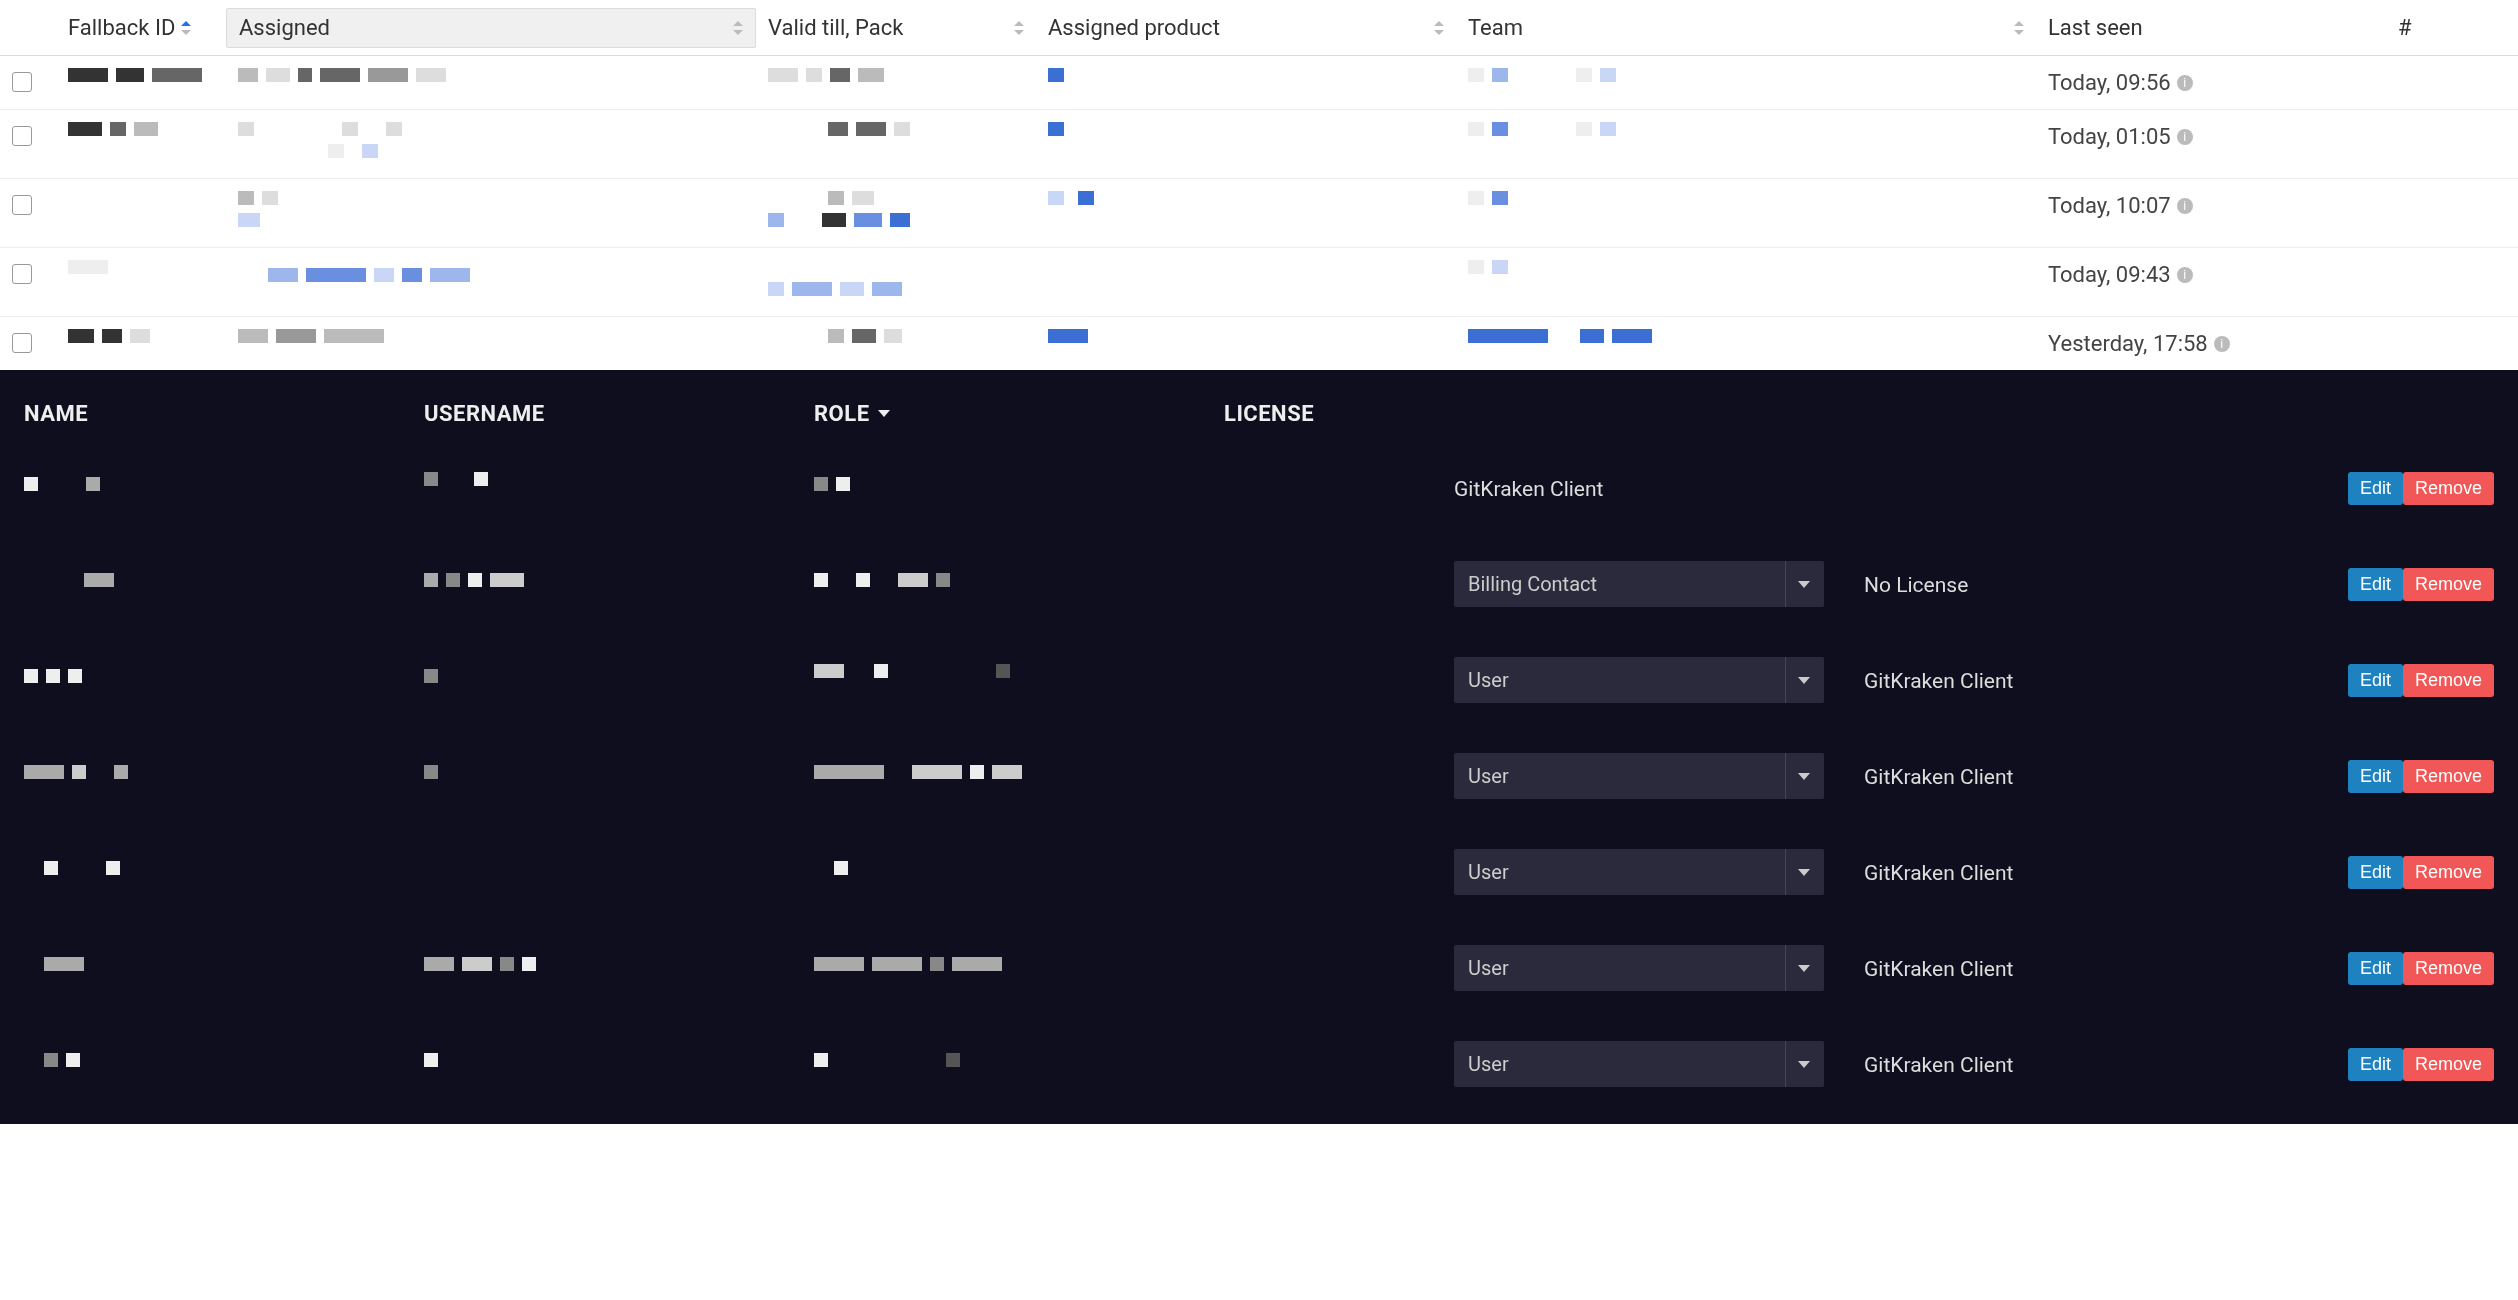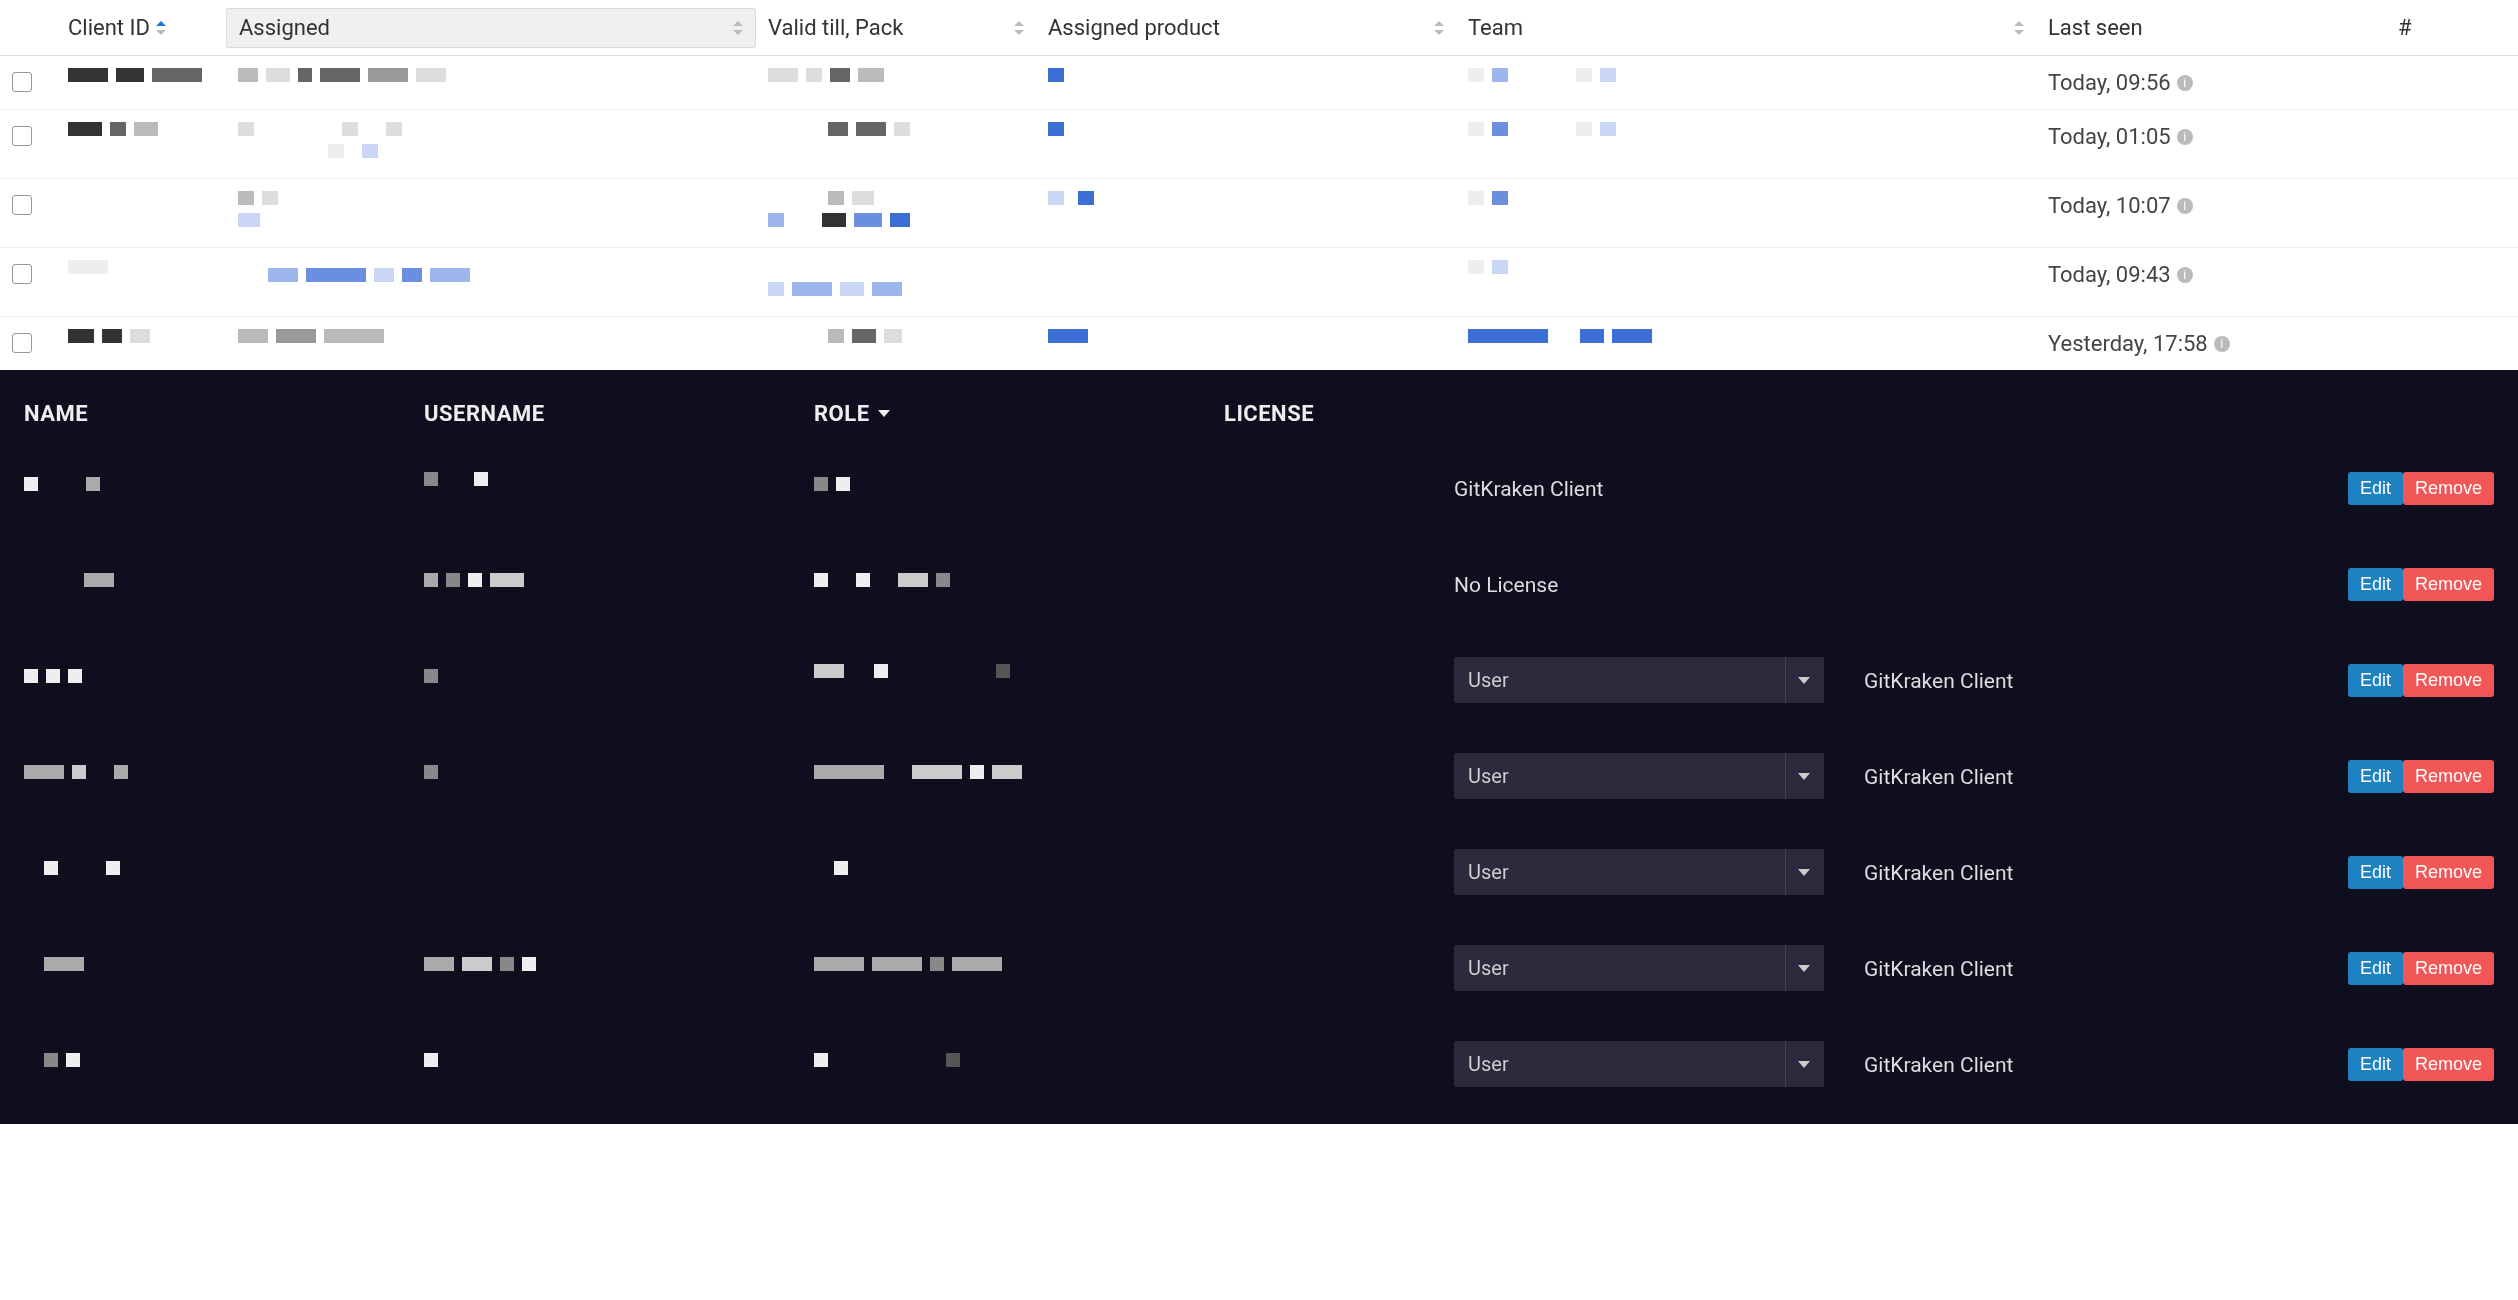--- a/index.html
+++ b/index.html
@@ -73,21 +73,21 @@
   .d1{background:#ccc}.d2{background:#aaa}.d3{background:#888}.d4{background:#eee}.d5{background:#555}
 </style>
 </head>
 <body>
 
 <div class="top-panel">
 
   <div class="lic-header">
     <div class="hcell col-check"></div>
     <div class="hcell col-license sortable">
-      <span>Client ID</span>
+      <span>Fallback ID</span>
       <span class="sort-icon up"></span>
     </div>
     <div class="hcell col-assigned assigned sortable">
       <span>Assigned</span>
       <span class="sort-icon" style="margin-left:auto"></span>
     </div>
     <div class="hcell col-valid sortable">
       <span>Valid till, Pack</span>
       <span class="sort-icon" style="margin-left:auto"></span>
     </div>
@@ -386,20 +386,28 @@
           </div>
         </div>
         <div class="ucell ucol-email">
           <div class="redact-line">
             <span class="dblk d4" style="width:14px"></span>
             <span class="dblk d4" style="width:14px;margin-left:20px"></span>
             <span class="dblk d1" style="width:30px;margin-left:20px"></span>
             <span class="dblk d3" style="width:14px"></span>
           </div>
         </div>
+        <div class="ucell ucol-role">
+          <div class="role-select">
+            <span>Billing Contact</span>
+            <span class="chev-wrap">
+              <span class="chev"></span>
+            </span>
+          </div>
+        </div>
         <div class="ucell ucol-license"><span class="lic-text">No License</span></div>
         <div class="ucell ucol-actions">
           <button class="btn btn-edit">Edit</button>
           <button class="btn btn-remove">Remove</button>
         </div>
       </div>
       <div class="user-row">
         <div class="ucell ucol-name">
           <div class="redact-line">
             <span class="dblk d4" style="width:14px"></span>

